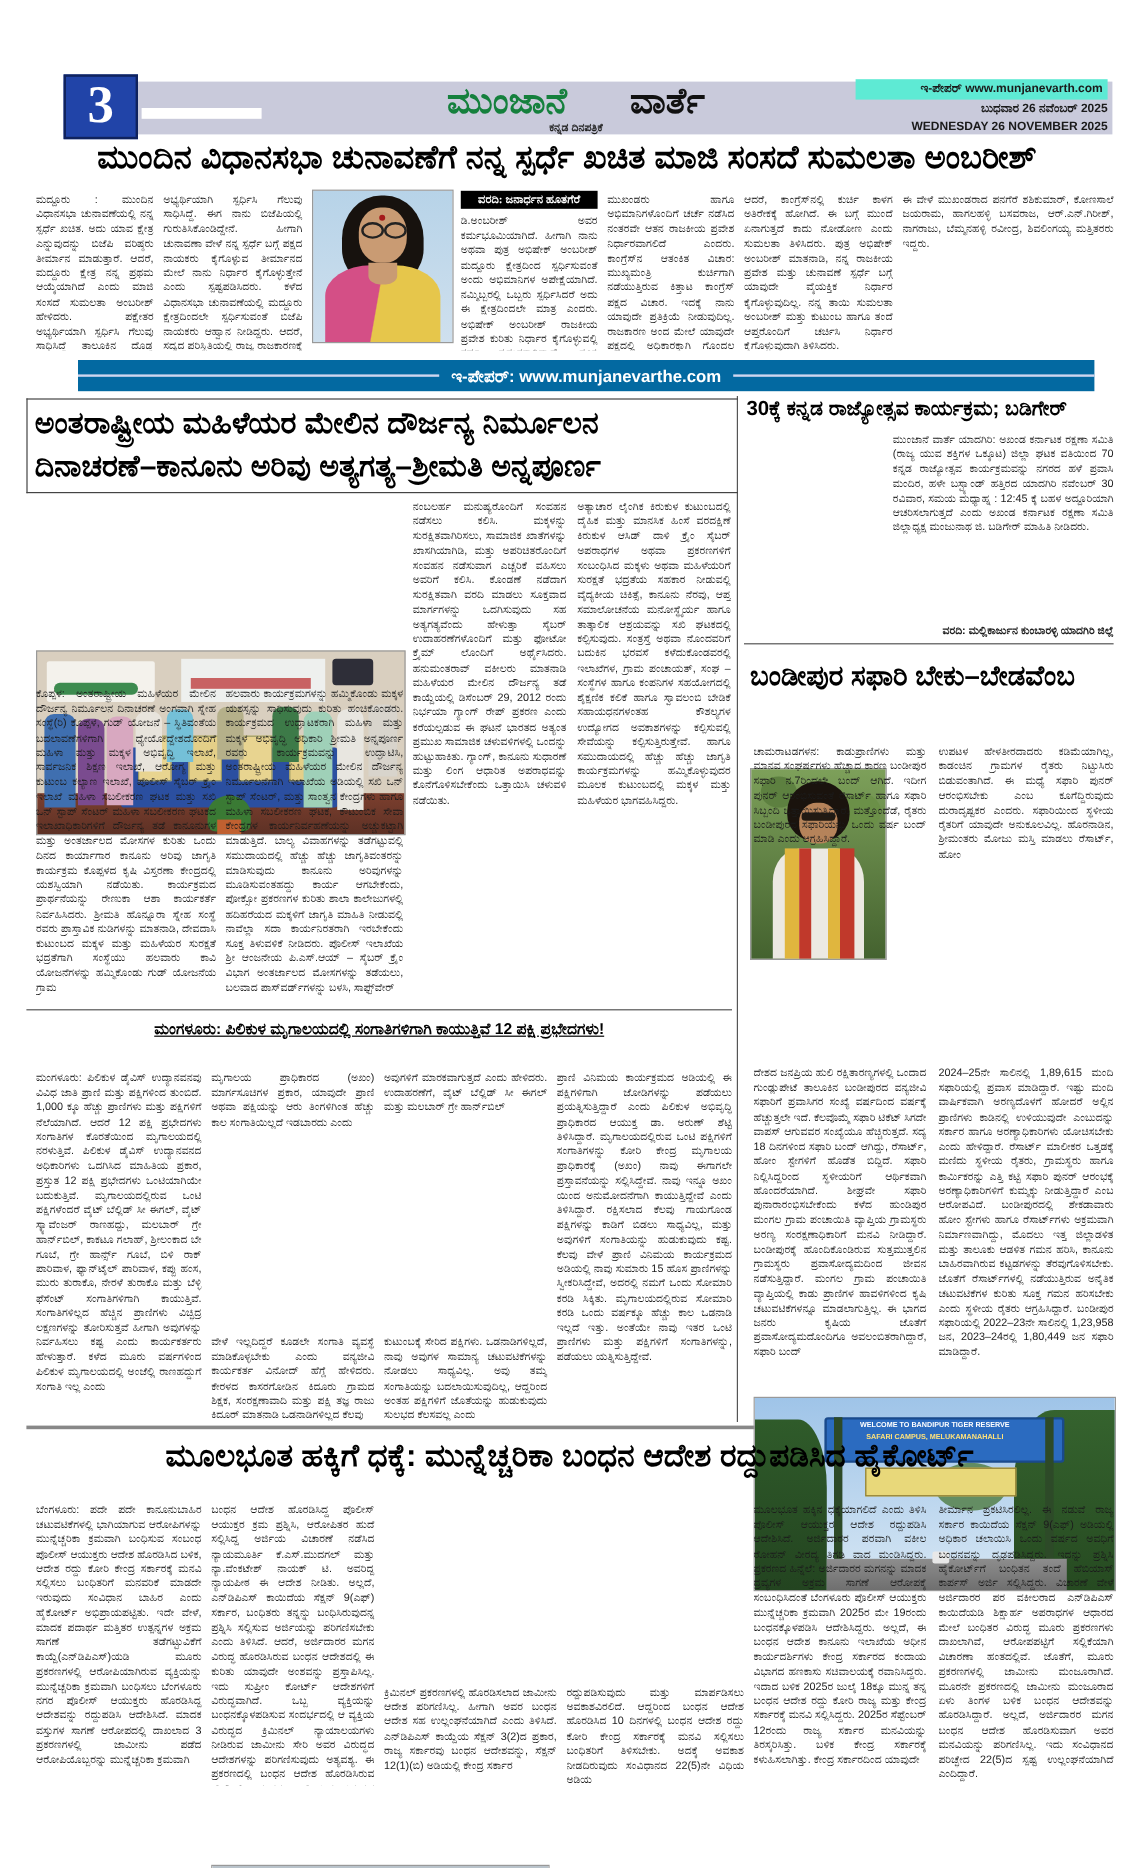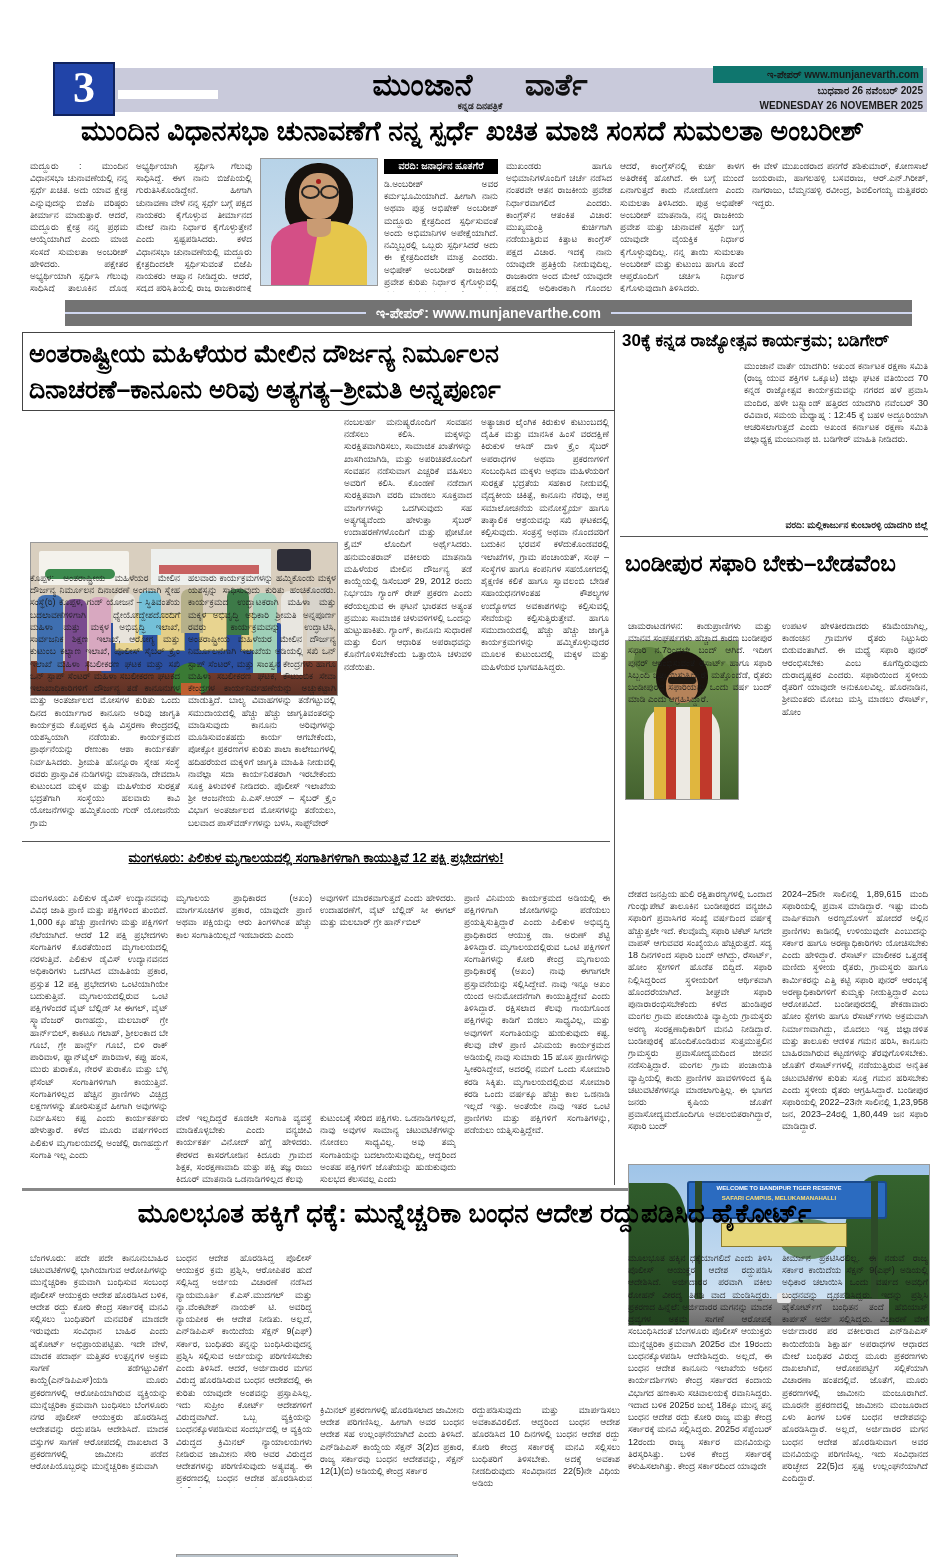--- a/index.html
+++ b/index.html
@@ -5,38 +5,38 @@
   html,body{margin:0;padding:0;background:#fff;}
   .page{position:relative;width:945px;height:1557px;background:#fff;overflow:hidden;
         font-family:"Liberation Sans","DejaVu Sans",sans-serif;color:#1a1a1a;}
   .abs{position:absolute;}
   
   .band{background:#c9cadb;}
   .pagenum{background:#2144a8;border:2px solid #10235e;color:#fff;font-weight:bold;
            font-size:44px;text-align:center;line-height:48px;font-family:"Liberation Serif","DejaVu Serif",serif;}
   .whiteline{background:#fff;}
   .masthead{text-align:center;line-height:1;}
-  .masthead .red{color:#000000;font-weight:bold;font-size:30px;}
+  .masthead .red{color:#15803d;font-weight:bold;font-size:30px;}
   .masthead .blk{color:#111;font-weight:bold;font-size:30px;margin-left:48px;}
   .masthead .tag{display:block;font-size:9px;font-weight:bold;color:#222;margin-top:2px;}
   .hdr-right{text-align:right;font-size:10px;font-weight:bold;line-height:1.5;}
-  .hdr-right .urlbox{background:#0f766e;padding:1px 4px;display:block;}
+  .hdr-right .urlbox{background:#5eead4;padding:1px 4px;display:block;}
   
   .headline{font-weight:bold;color:#000;letter-spacing:0px;}
   .h-main{font-size:27px;text-align:center;}
   .h-women{font-size:25px;line-height:1.45;border:1px solid #444;border-right:none;padding:2px 6px;}
   .h-raj{font-size:17px;}
   .h-band{font-size:23px;line-height:1.5;text-align:left;}
   .h-pili{font-size:13px;text-align:center;text-decoration:underline;}
   .h-hc{font-size:26px;text-align:center;}
   
   .btxt{font-size:9px;line-height:1.36;text-align:justify;overflow:hidden;color:#1c1c1c;}
   .byline-box{background:#000;color:#fff;font-size:9.5px;font-weight:bold;text-align:center;padding:2px 0;}
   .byline{font-size:9px;font-weight:bold;text-align:right;}
-  .bluebanner{background:#737373;color:#fff;font-weight:bold;font-size:14px;
+  .bluebanner{background:#0369a1;color:#fff;font-weight:bold;font-size:14px;
               display:flex;align-items:center;justify-content:center;gap:10px;}
   .bluebanner .line{height:2px;background:#cfd6ef;flex:1;max-width:330px;}
   .vline{background:#555;width:1px;}
   .hline{background:#555;height:1px;}
   .thickline{background:#888;height:3px;}
   
   .ph{overflow:hidden;position:relative;border:1px solid #999;}
   .sky{position:absolute;inset:0;background:linear-gradient(#9fc4e8,#d7e7f4);}
   .signtext{position:absolute;color:#fff;font-weight:bold;text-align:center;width:100%;}
 </style>

